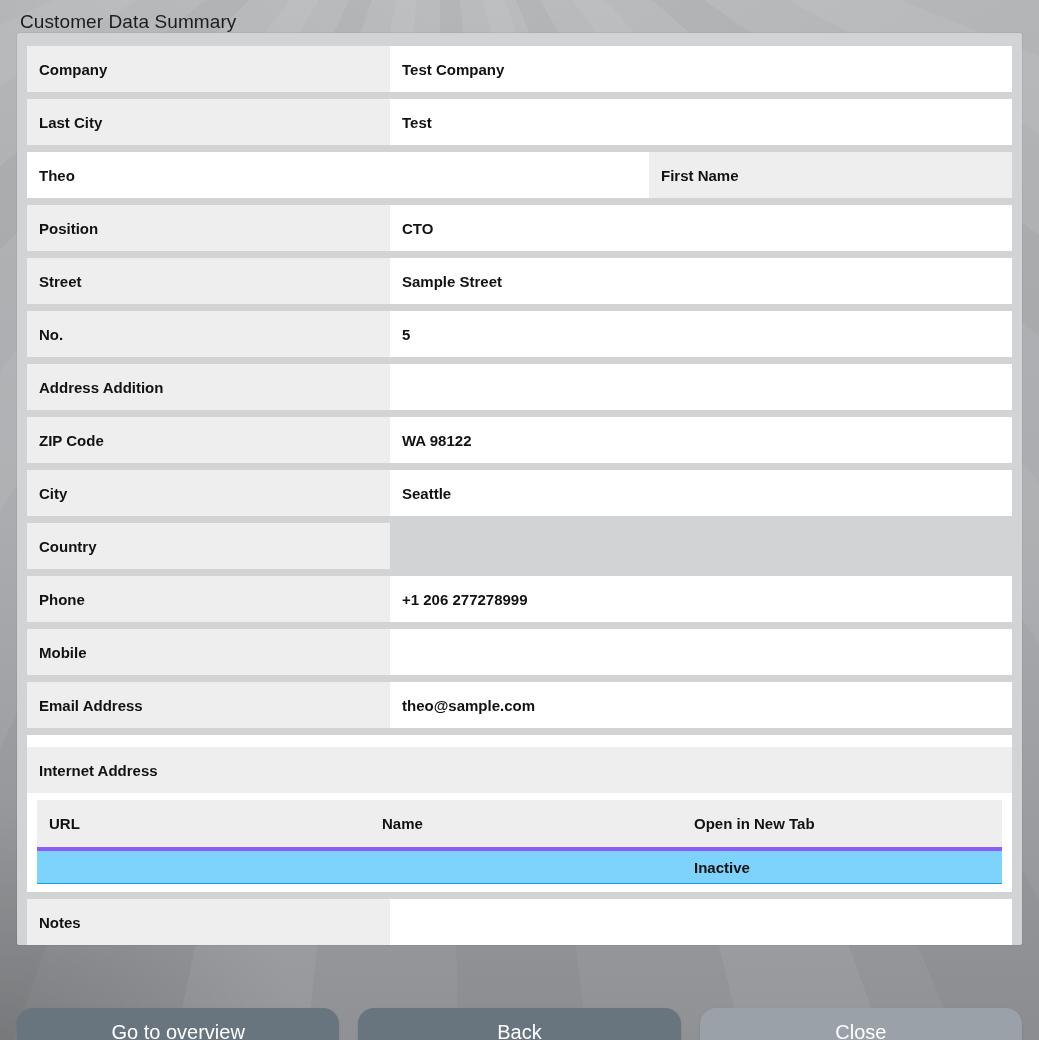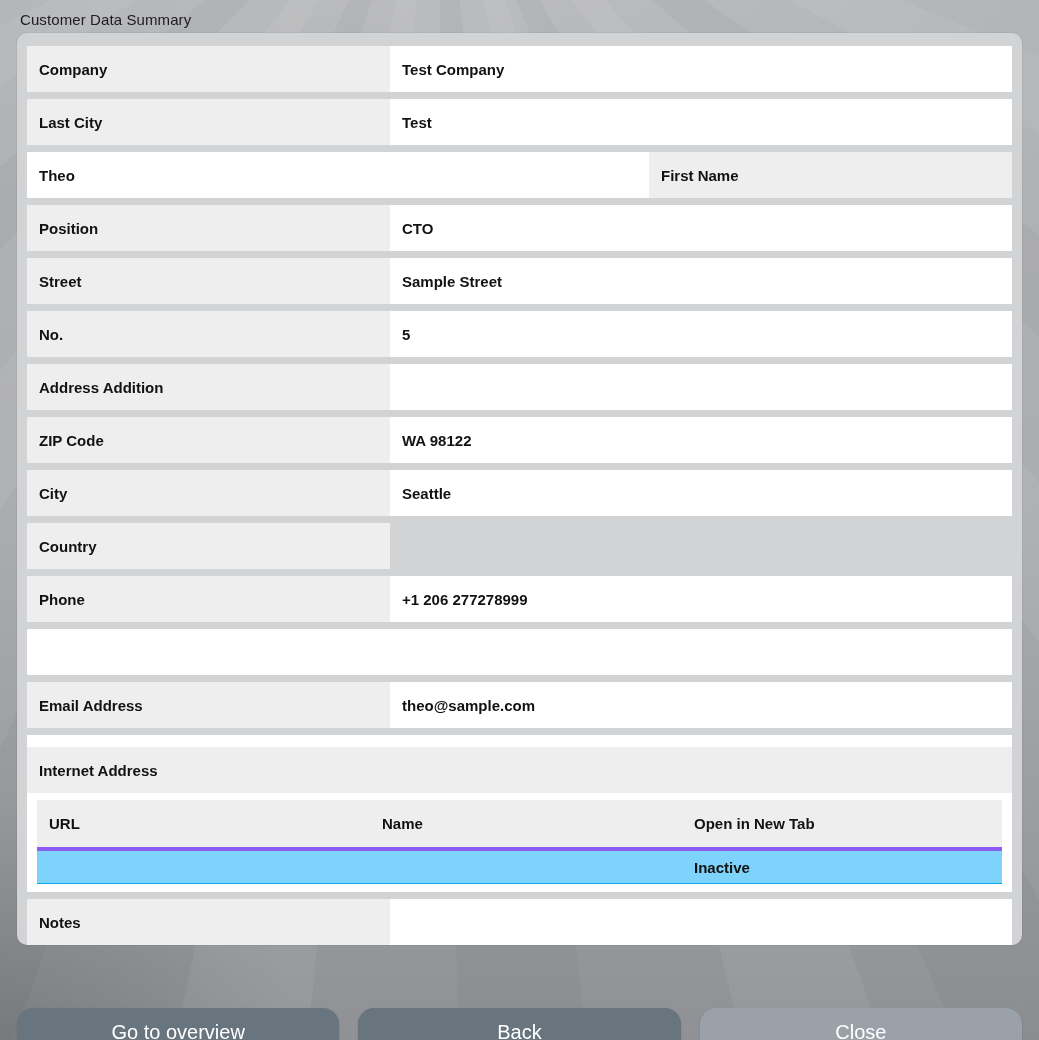--- a/index.html
+++ b/index.html
@@ -20,30 +20,30 @@
     background: repeating-conic-gradient(from 160deg at 42% -18%,
       rgba(255,255,255,0.055) 0deg 6deg,
       rgba(255,255,255,0.0) 6deg 13deg,
       rgba(0,0,0,0.03) 13deg 19deg,
       rgba(255,255,255,0.0) 19deg 26deg);
     pointer-events: none;
   }
 
   .title {
     position: absolute; left: 20px; top: 11px;
-    font-size: 15px; color: #1d1d1f; letter-spacing: 0.1px;
+    font-size: 19px; color: #1d1d1f; letter-spacing: 0.1px;
     z-index: 2;
   }
 
   .panel {
     position: absolute; left: 17px; top: 33px;
     width: 1005px; height: 912px;
     box-sizing: border-box;
     background: #d2d3d4;
-    border-radius: 10px;
+    border-radius: 2px;
     padding: 13px 10px 15px 10px;
     display: flex; flex-direction: column;
     gap: 7px;
     z-index: 2;
     box-shadow: 0 0 0 1px rgba(0,0,0,0.04);
   }
 
   .row { display: flex; height: 46px; flex: 0 0 auto; }
   .cell {
     display: flex; align-items: center;
@@ -155,20 +155,21 @@
   <div class="row">
     <div class="cell label-cell">Country</div>
   </div>
 
   <div class="row">
     <div class="cell label-cell">Phone</div>
     <div class="cell value-cell">+1 206 277278999</div>
   </div>
 
   <div class="row">
+    <div class="cell label-cell">Mobile</div>
     <div class="cell value-cell"></div>
   </div>
 
   <div class="row">
     <div class="cell label-cell">Email Address</div>
     <div class="cell value-cell">theo@sample.com</div>
   </div>
 </div>
 
   <div class="section">

